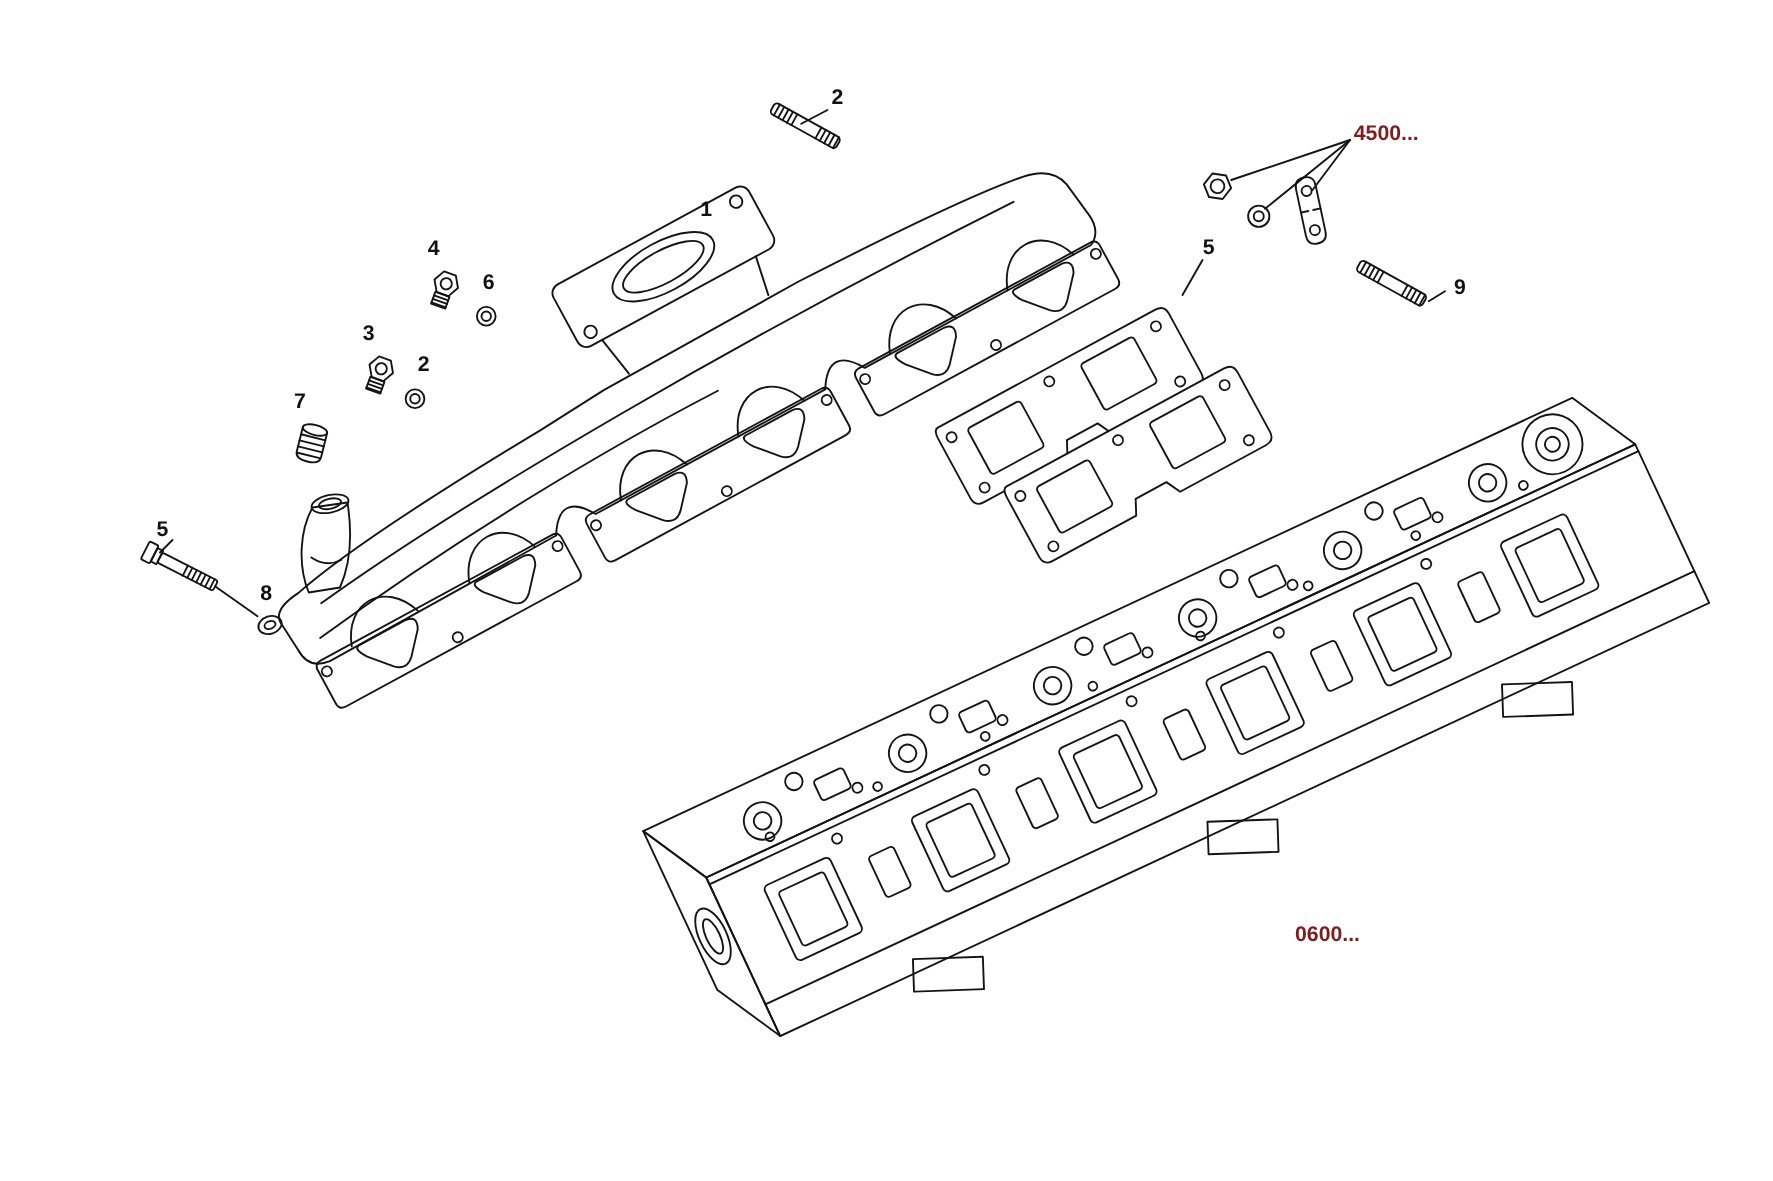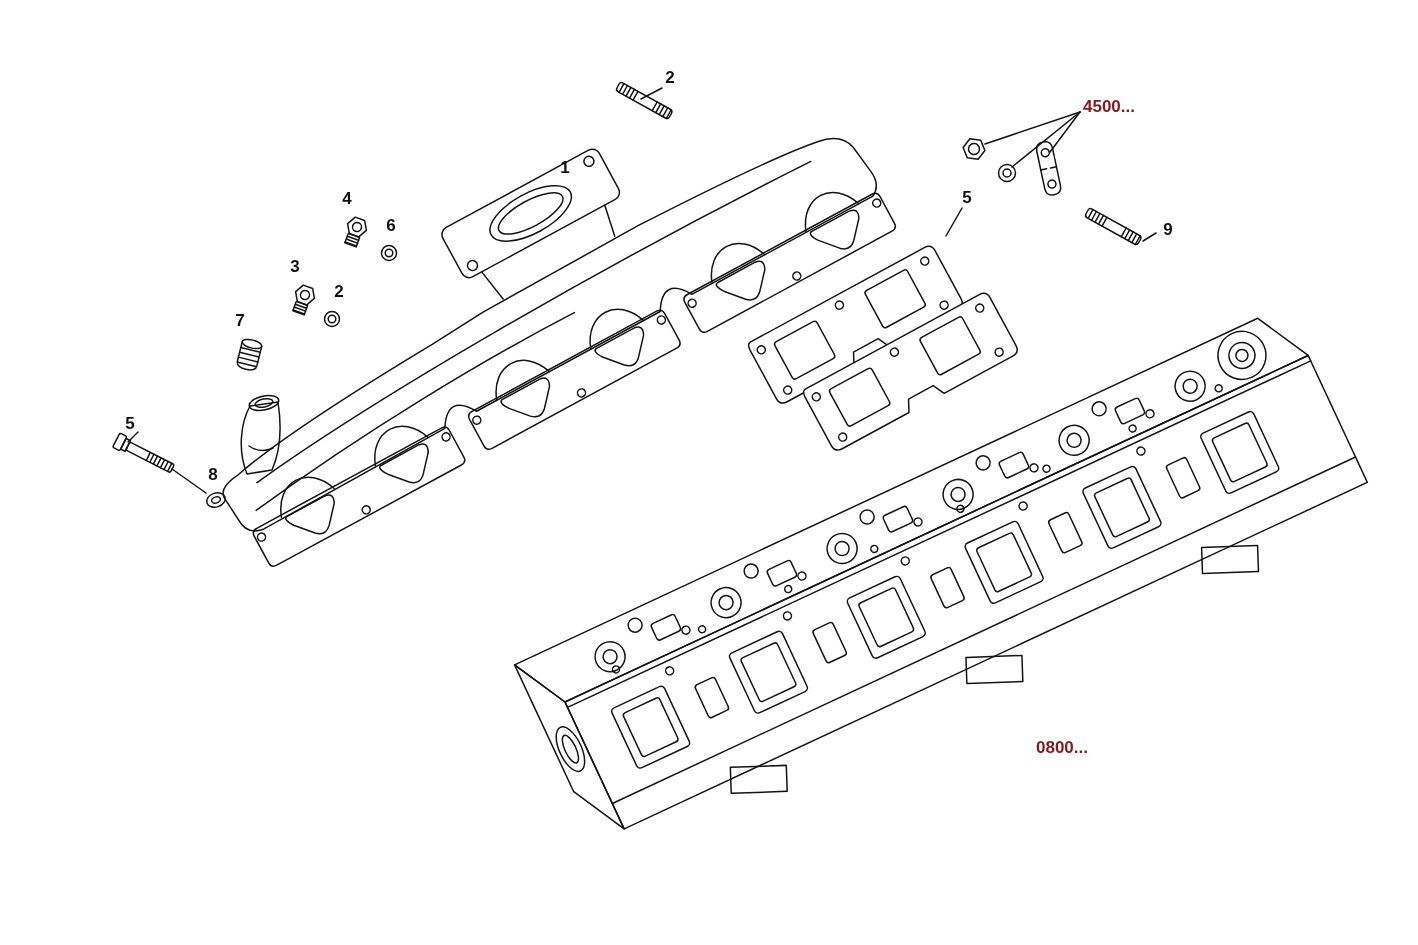--- a/index.html
+++ b/index.html
@@ -345,15 +345,15 @@
   <div class="callout" style="left:347px;top:199px">4</div>
   <div class="callout" style="left:967px;top:198px">5</div>
   <div class="callout" style="left:391px;top:226px">6</div>
   <div class="callout" style="left:240px;top:321px">7</div>
   <div class="callout" style="left:213px;top:475px">8</div>
   <div class="callout" style="left:1168px;top:230px">9</div>
   <div class="callout" style="left:339px;top:292px">2</div>
   <div class="callout" style="left:130px;top:424px">5</div>
 
   <div class="ref" style="left:1083px;top:97px">4500...</div>
-  <div class="ref" style="left:1036px;top:738px">0800...</div>
+  <div class="ref" style="left:1036px;top:738px">0600...</div>
 
 </div>
 
 </body></html>

